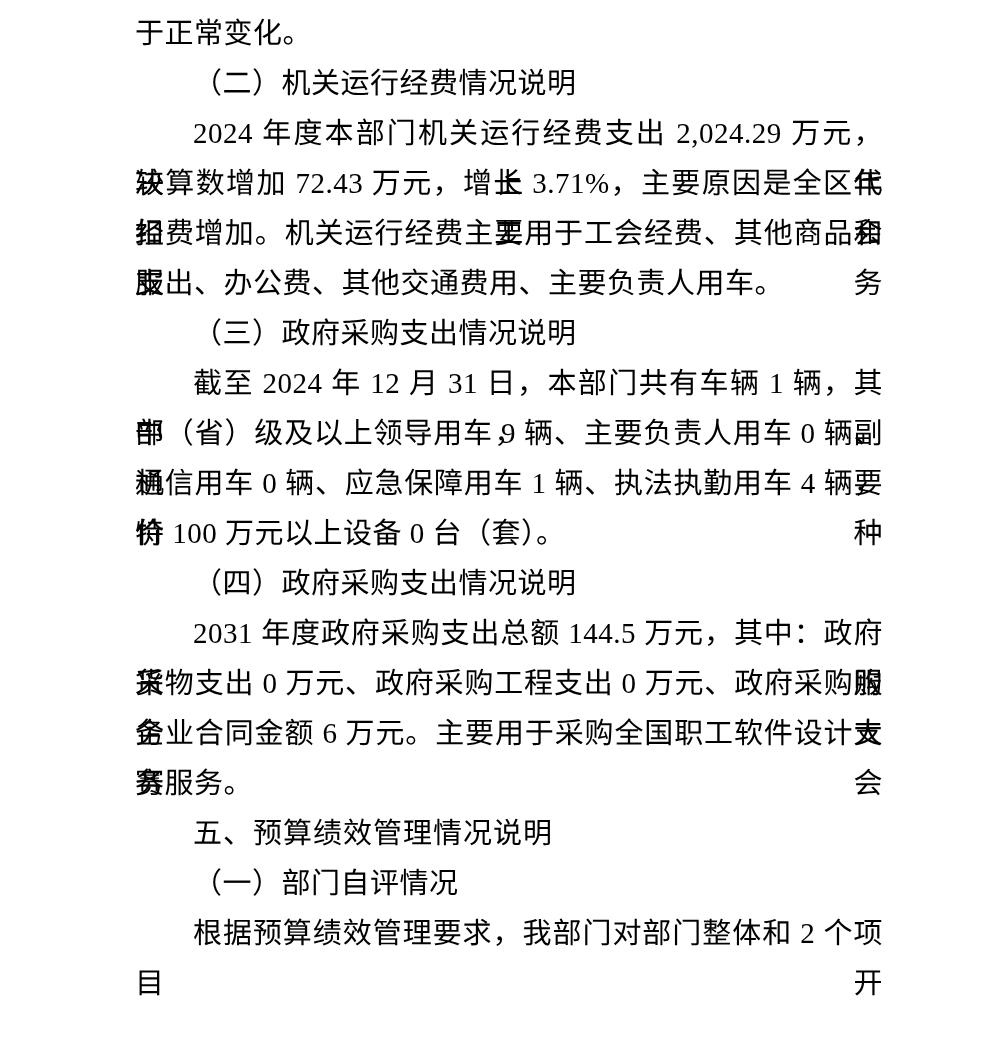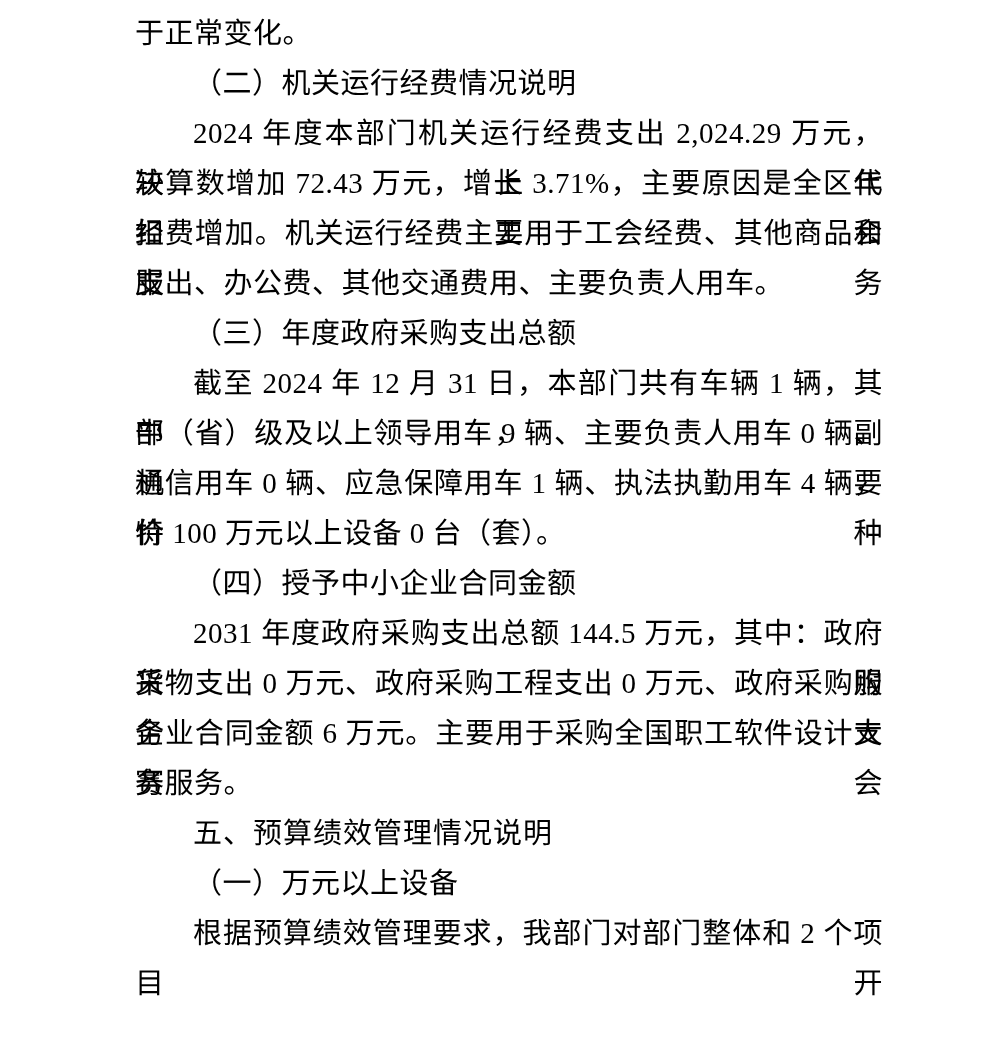--- a/index.html
+++ b/index.html
@@ -56,28 +56,28 @@
 
 <div class="doc-page">
   <div class="text-block">
 
     <div class="line">于正常变化。</div>
     <div class="line indent">（二）机关运行经费情况说明</div>
     <div class="line just indent">2024 年度本部门机关运行经费支出 2,024.29 万元，较上年</div>
     <div class="line just">决算数增加 72.43 万元，增长 3.71%，主要原因是全区代扣工会</div>
     <div class="line just">经费增加。机关运行经费主要用于工会经费、其他商品和服务</div>
     <div class="line">支出、办公费、其他交通费用、主要负责人用车。</div>
-    <div class="line indent">（三）年度政府采购支出总额</div>
+    <div class="line indent">（三）政府采购支出情况说明</div>
     <div class="line just indent">截至 2024 年 12 月 31 日，本部门共有车辆 1 辆，其中，副</div>
     <div class="line just">部（省）级及以上领导用车 9 辆、主要负责人用车 0 辆、机要</div>
     <div class="line just">通信用车 0 辆、应急保障用车 1 辆、执法执勤用车 4 辆，特种</div>
     <div class="line">价 100 万元以上设备 0 台（套）。</div>
-    <div class="line indent">（四）授予中小企业合同金额</div>
+    <div class="line indent">（四）政府采购支出情况说明</div>
     <div class="line just indent">2031 年度政府采购支出总额 144.5 万元，其中：政府采购</div>
     <div class="line just">货物支出 0 万元、政府采购工程支出 0 万元、政府采购服务支</div>
     <div class="line just">企业合同金额 6 万元。主要用于采购全国职工软件设计大赛会</div>
     <div class="line">务服务。</div>
     <div class="line indent h1">五、预算绩效管理情况说明</div>
-    <div class="line indent">（一）万元以上设备</div>
+    <div class="line indent">（一）部门自评情况</div>
     <div class="line just indent">根据预算绩效管理要求，我部门对部门整体和 2 个项目开</div>
 
   </div>
 </div>
 
 </body></html>

